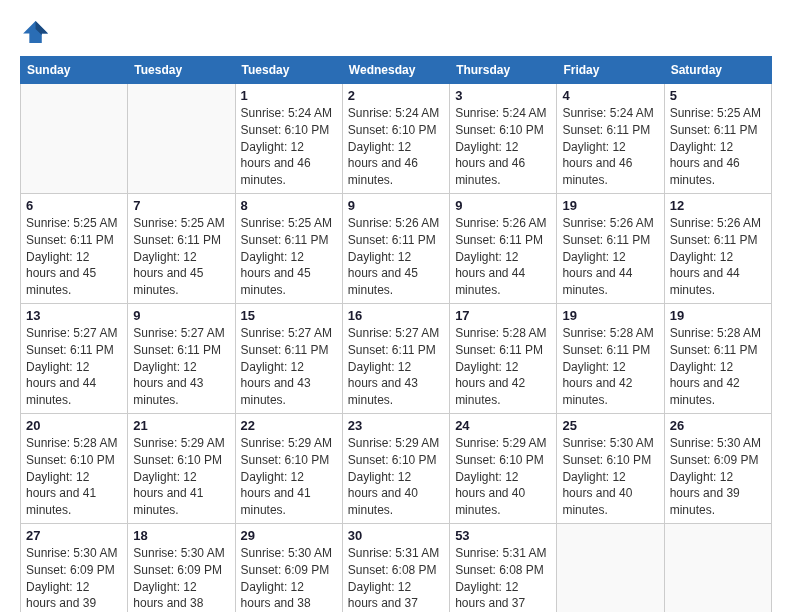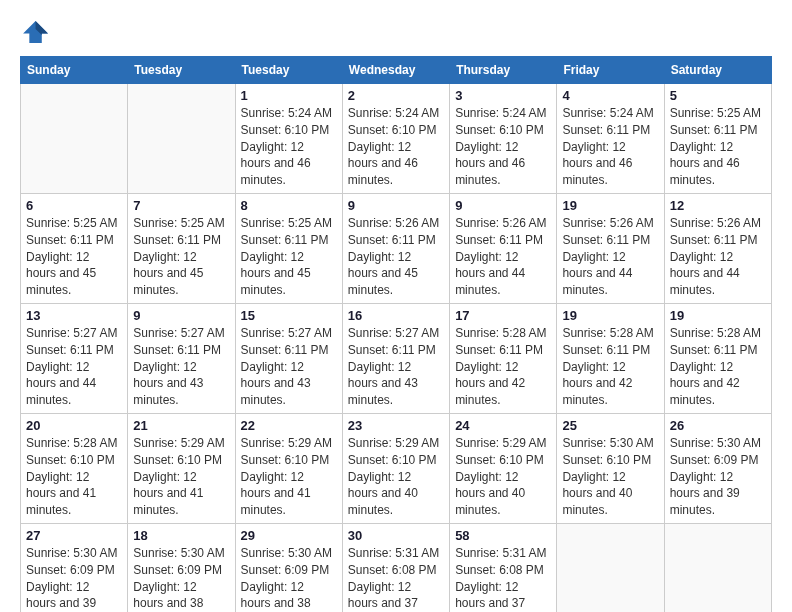--- a/index.html
+++ b/index.html
@@ -319,21 +319,21 @@
 Sunset: 6:09 PM
 Daylight: 12 hours and 38 minutes.</div>
           </td>
           <td>
             <span class="day-number">30</span>
             <div class="day-info" style="white-space: pre-line;">Sunrise: 5:31 AM
 Sunset: 6:08 PM
 Daylight: 12 hours and 37 minutes.</div>
           </td>
           <td>
-            <span class="day-number">58</span>
+            <span class="day-number">53</span>
             <div class="day-info" style="white-space: pre-line;">Sunrise: 5:31 AM
 Sunset: 6:08 PM
 Daylight: 12 hours and 37 minutes.</div>
           </td>
           <td class="empty"></td>
           <td class="empty"></td>
         </tr>
       </tbody>
   </table>
 </div>

